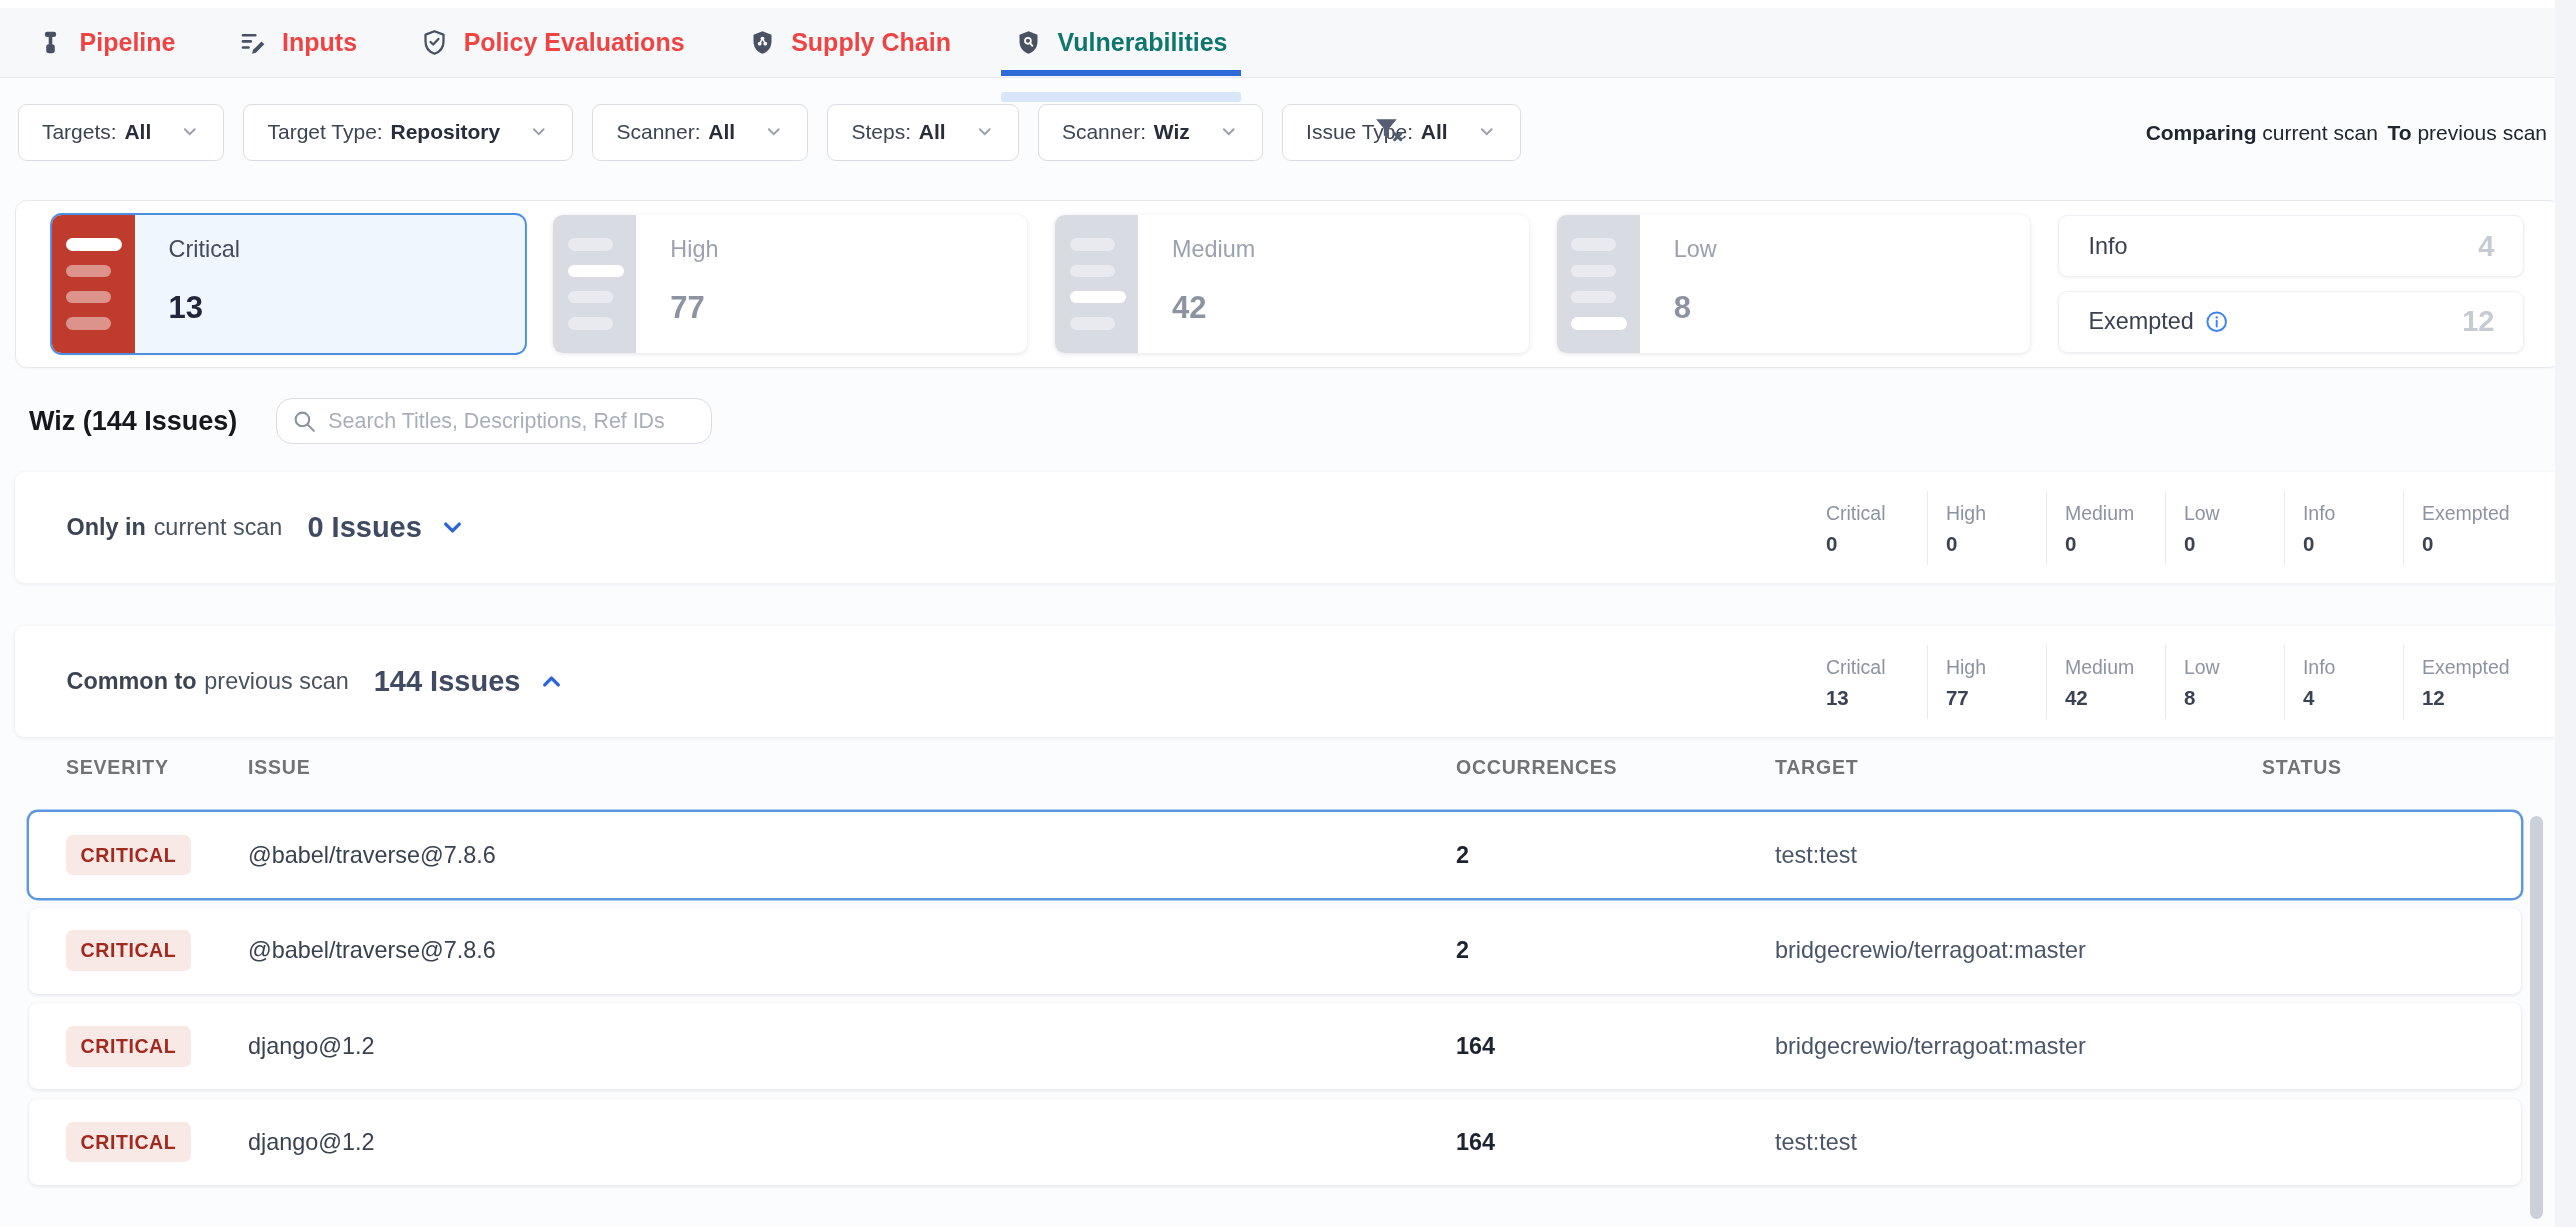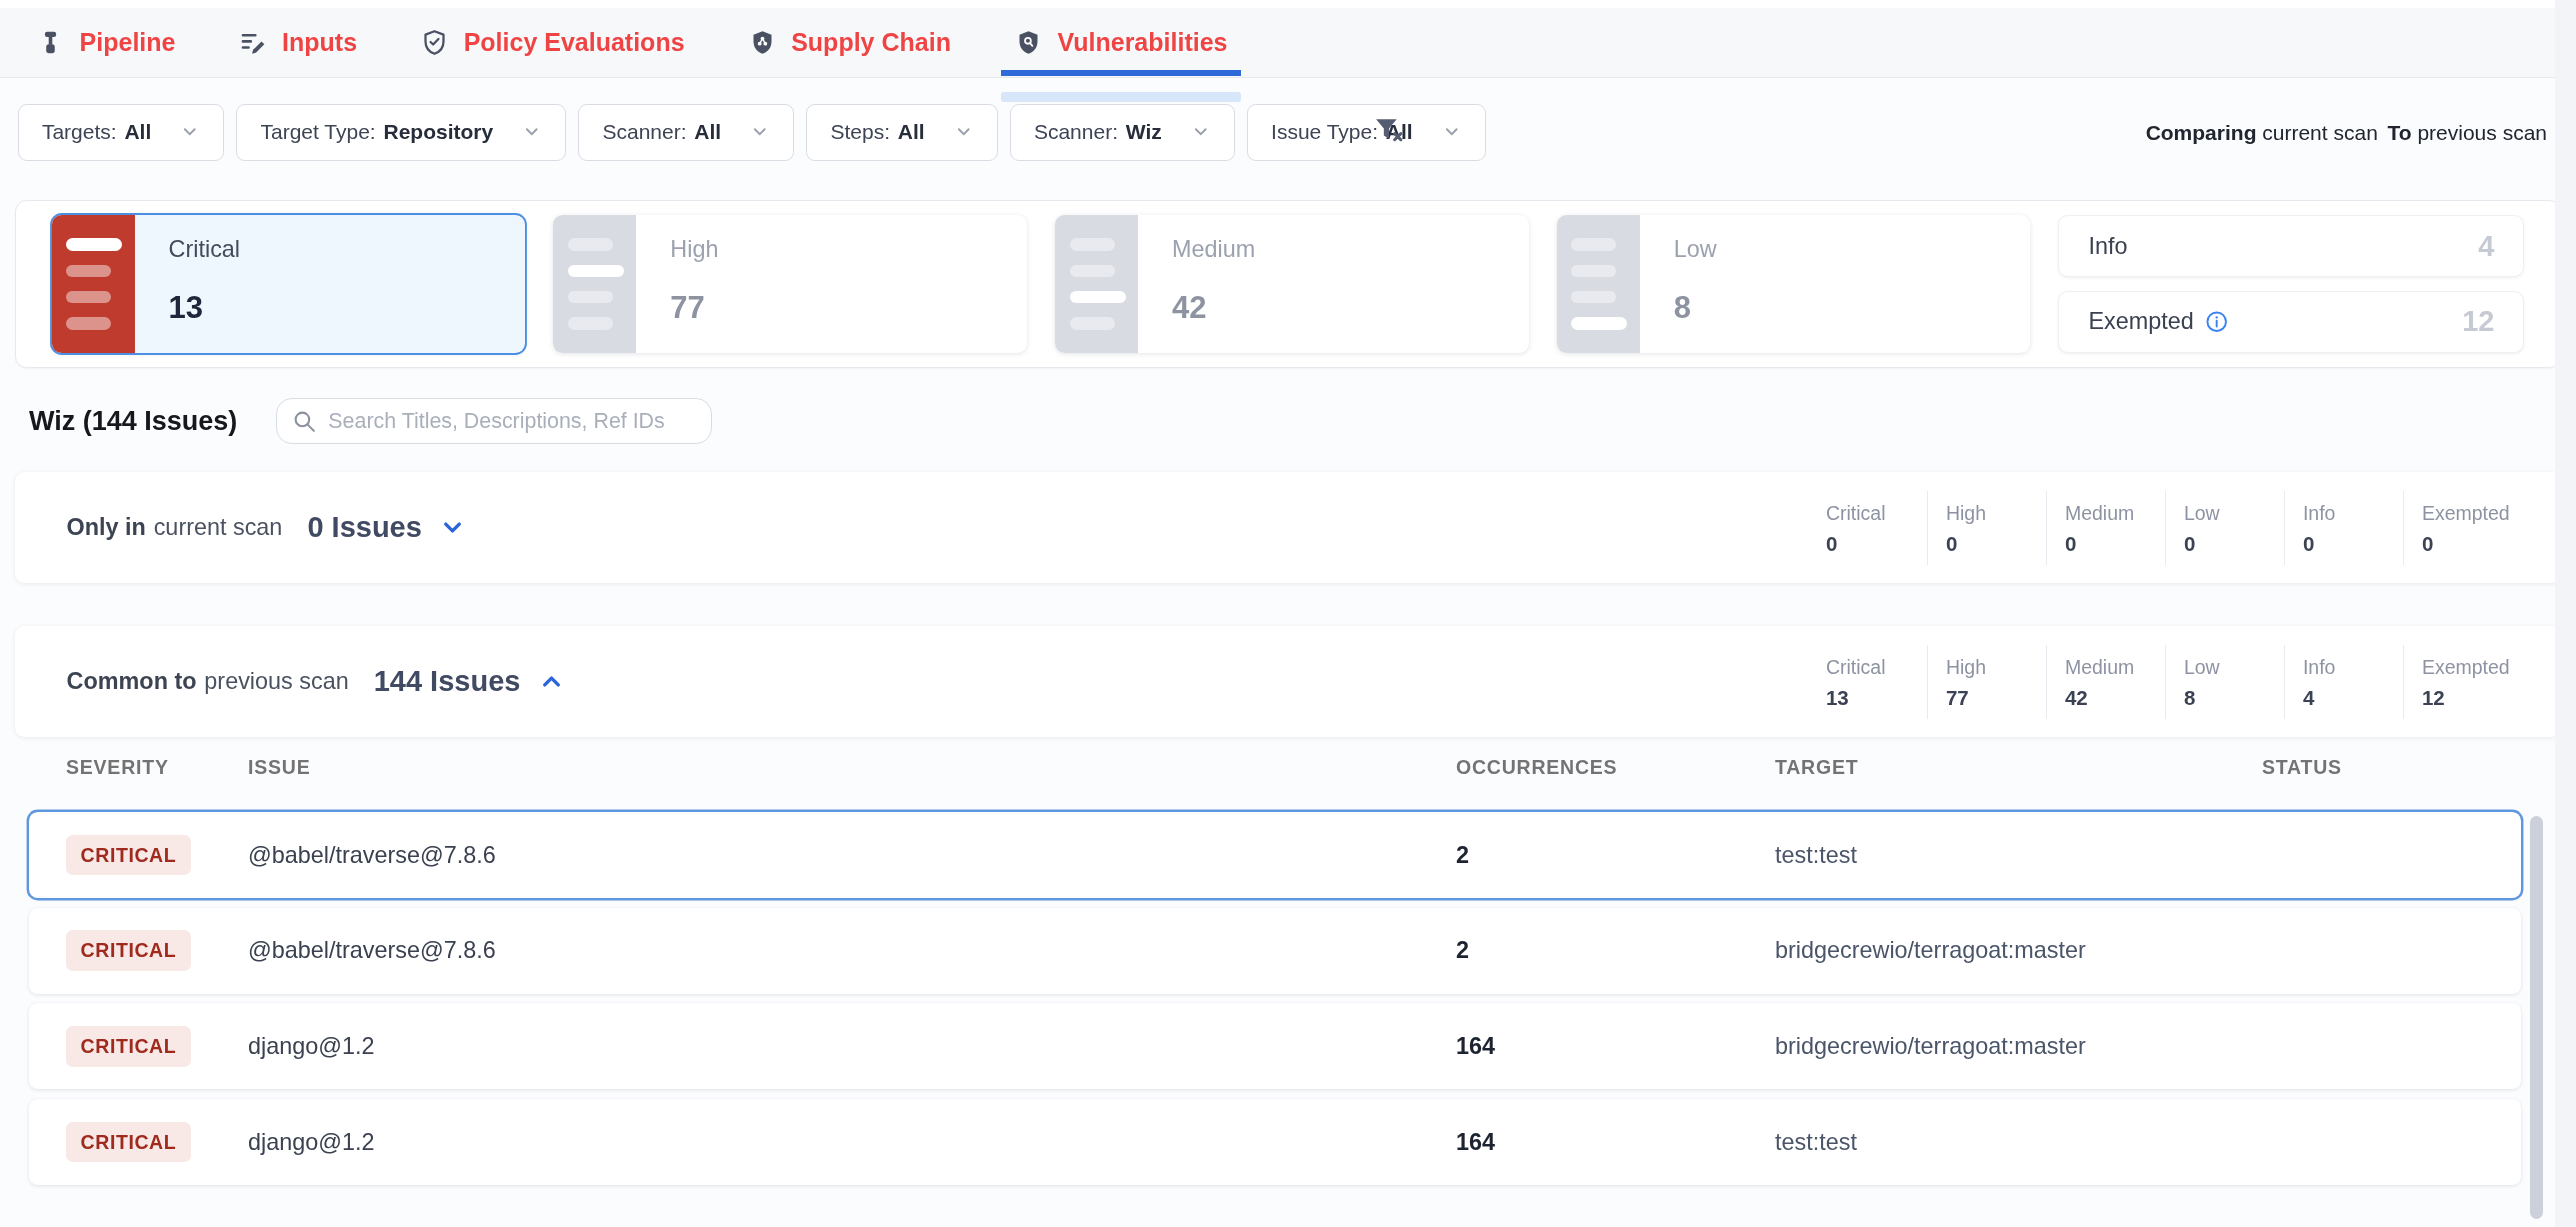--- a/index.html
+++ b/index.html
@@ -6,26 +6,26 @@
   html,body { width:2576px; height:1228px; }
   body { font-family:"Liberation Sans", sans-serif; background:#fbfcfe; position:relative; overflow:hidden; color:#3a4150; }
 
   .topstrip { position:absolute; top:0; left:0; right:0; height:7.8px; background:#ffffff; }
 
   
   .tabbar { position:absolute; top:7.8px; left:0; right:0; height:70px; background:#f7f8fa;
             border-bottom:1.9px solid #e7e9ee; display:flex; align-items:center; padding-left:37px; gap:64px; }
   .tab { display:flex; align-items:center; gap:15.6px; font-size:25px; font-weight:600; color:#ef4444; position:relative; cursor:pointer; }
   .tab svg { display:block; }
-  .tab.active { color:#ef4444; }
+  .tab.active { color:#0f766e; }
   .tab.active::after { content:''; position:absolute; left:-13.6px; right:-13.6px; bottom:-19.5px; height:6.8px; background:#2f6bd8; }
   .tab.active::before { content:''; position:absolute; left:-13.6px; right:-13.6px; bottom:-45px; height:9.7px; background:#d8e6f9; border-radius:2.9px; }
 
   
-  .filters { position:absolute; top:100px; left:17.5px; right:448px; height:64px; display:flex; align-items:center; gap:12px; }
+  .filters { position:absolute; top:100px; left:17.5px; right:448px; height:64px; display:flex; align-items:center; gap:19px; }
   .chip { height:57px; background:#fff; border:1.5px solid #d9dce3; border-radius:8.8px; display:flex; align-items:center;
           padding:0 23.4px; font-size:21px; color:#3d4454; cursor:pointer; white-space:nowrap; }
   .chip .chip-label { color:#3d4454; }
   .chip .chip-value { font-weight:bold; margin-left:7.8px; color:#272d3a; }
   .chip svg { margin-left:29px; }
   .clearbtn { background:none; border:none; cursor:pointer; margin-left:7.8px; display:flex; align-items:center; }
   .comparing { position:absolute; right:29px; top:121px; font-size:21px; color:#20252f; white-space:nowrap; }
   .comparing b { margin-right:5.8px; }
   .comparing .sep { display:inline-block; width:9.7px; }
 

